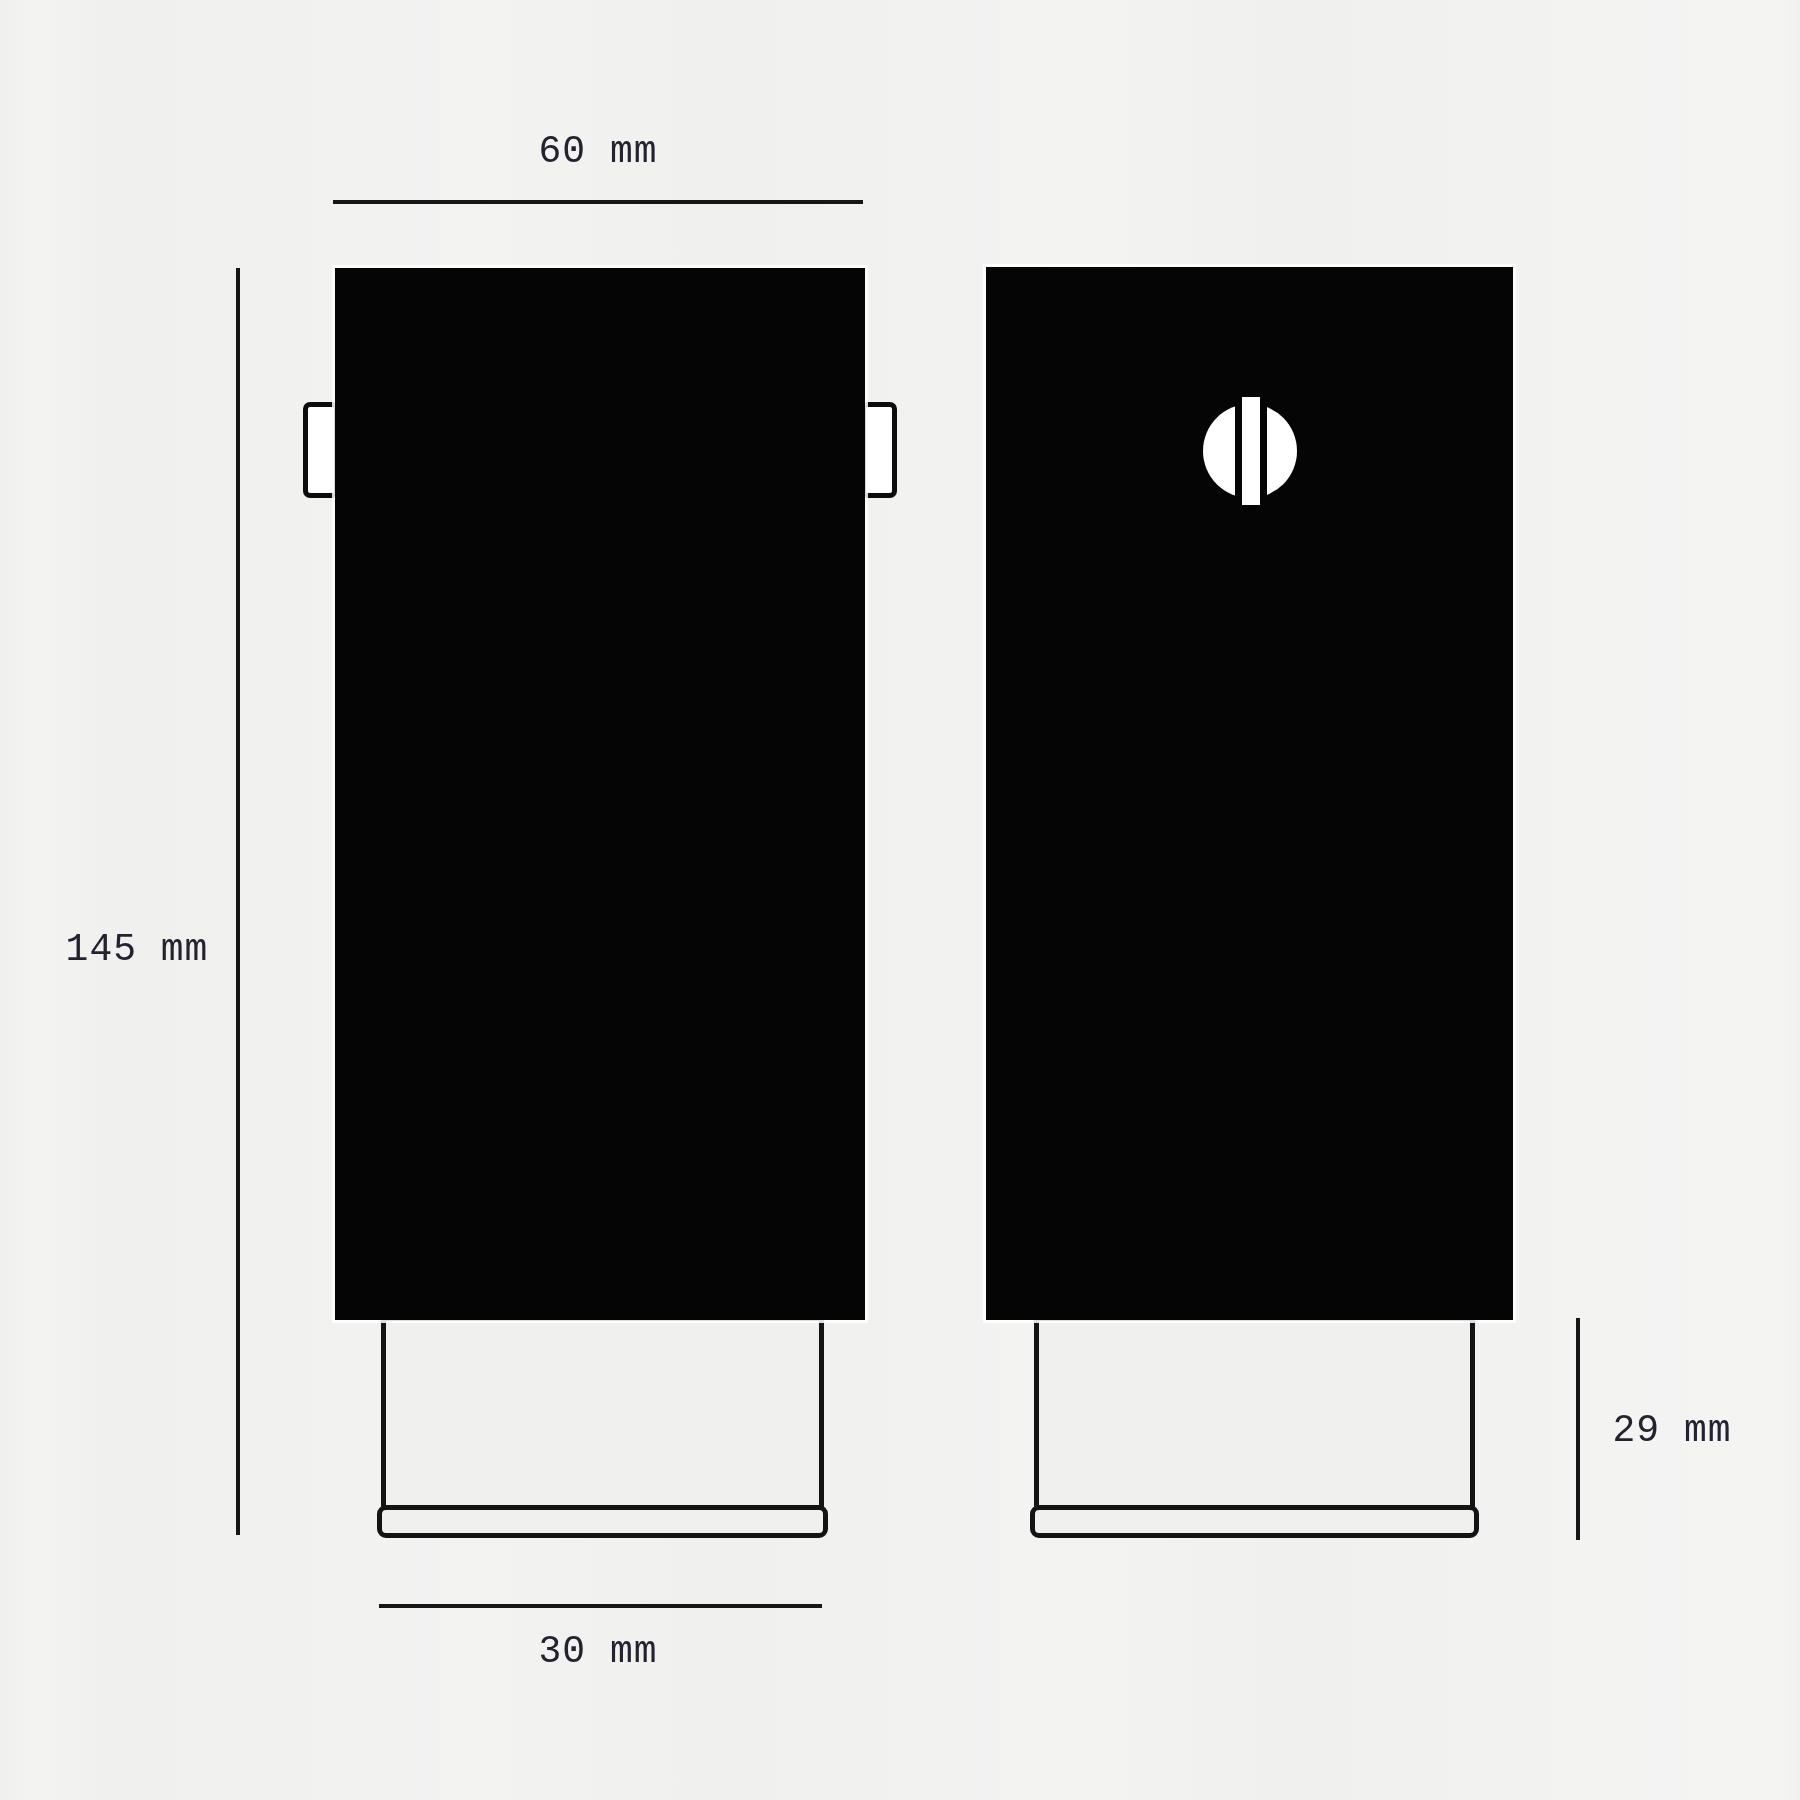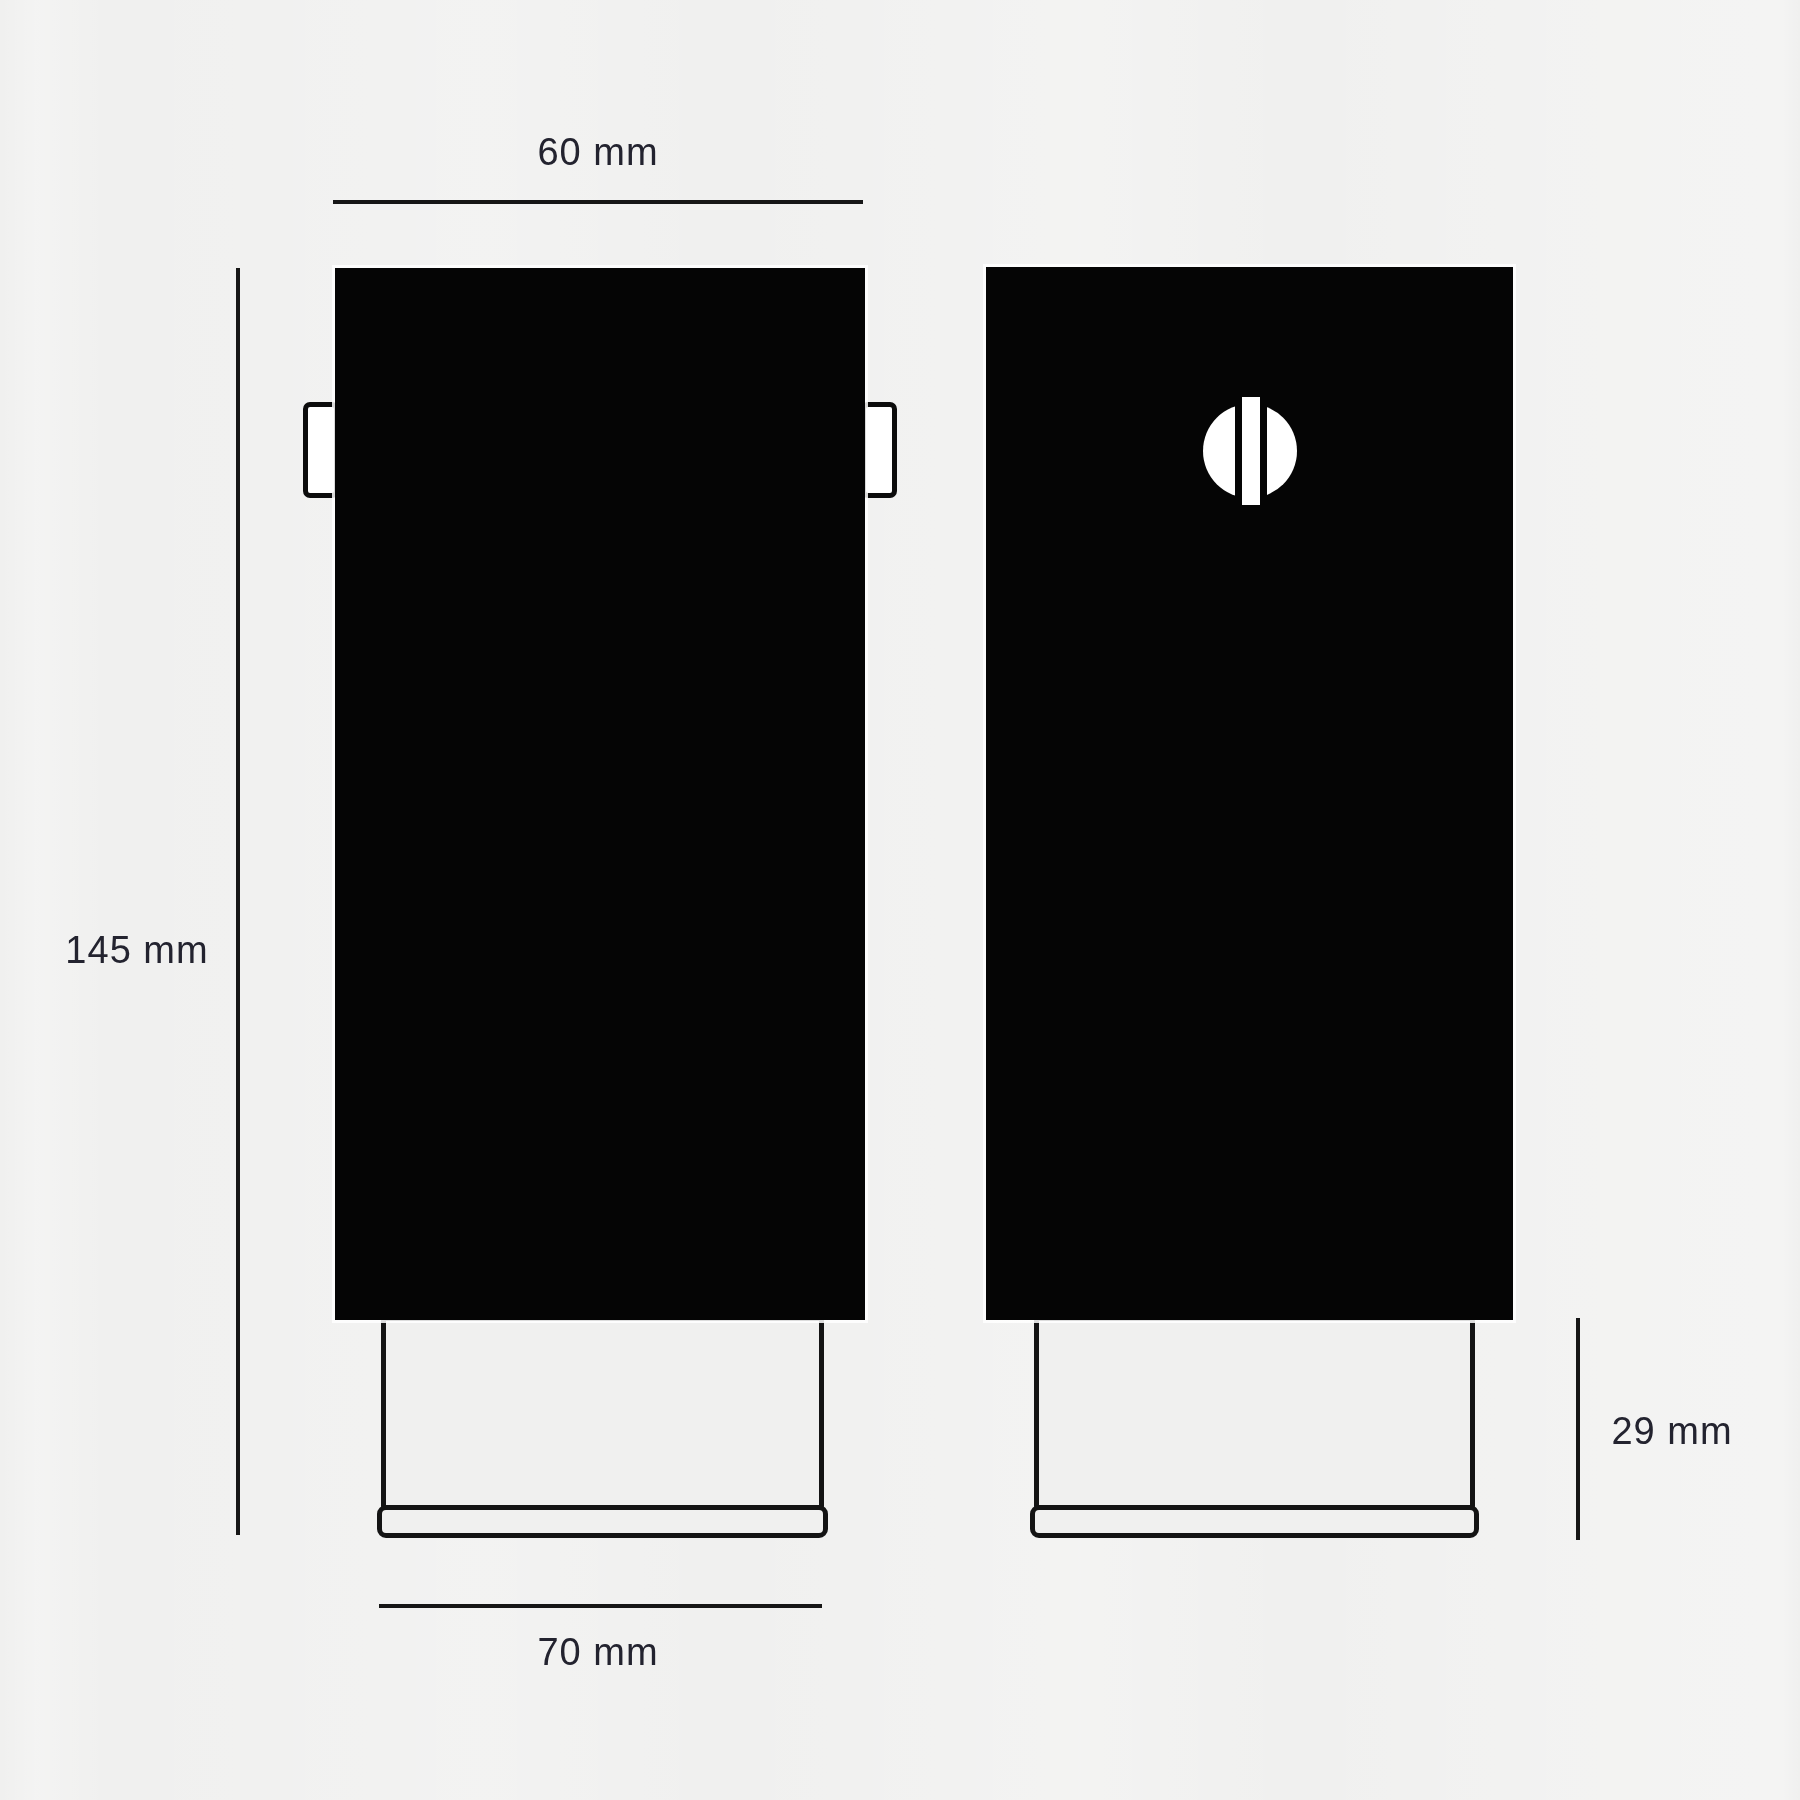--- a/index.html
+++ b/index.html
@@ -7,21 +7,21 @@
     --ink:#161616;
     --body_fill:#050505;
     --label_text:#23232f;
     --detail_white:#ffffff;
   }
   html,body{margin:0;padding:0;background:var(--background);}
   .canvas{
     position:relative;
     width:1800px;height:1800px;
     background:var(--background);
-    font-family:Liberation Sans, sans-serif;
+    font-family:Liberation Mono, monospace;
     overflow:hidden;
   }
   
   .canvas::before{
     content:"";position:absolute;inset:0;pointer-events:none;z-index:0;
     background:linear-gradient(90deg,
       rgba(255,255,255,0) 0%,
       rgba(255,255,255,0.45) 2%,
       rgba(255,255,255,0) 6%,
       rgba(255,255,255,0.35) 27%,
@@ -92,18 +92,18 @@
 
   <div>
     <div class="base-box" style="left:1034px;top:1316px;width:441px;height:194px;"></div>
     <div class="base-plate" style="left:1030px;top:1505px;width:449px;height:33px;"></div>
     <div class="body-block" style="left:986px;top:267px;width:527px;height:1053px;"></div>
     <div class="screw-head"></div>
     <div class="screw-slot"></div>
   </div>
 
   <div class="dim-line" style="left:379px;top:1604px;width:443px;height:4px;"></div>
-  <div class="dim-label" style="left:598px;top:1652px;">70 mm</div>
+  <div class="dim-label" style="left:598px;top:1652px;">30 mm</div>
 
   <div class="dim-line" style="left:1576px;top:1318px;width:4px;height:222px;"></div>
   <div class="dim-label" style="left:1672px;top:1431px;">29 mm</div>
 
 </div>
 
 </body></html>

